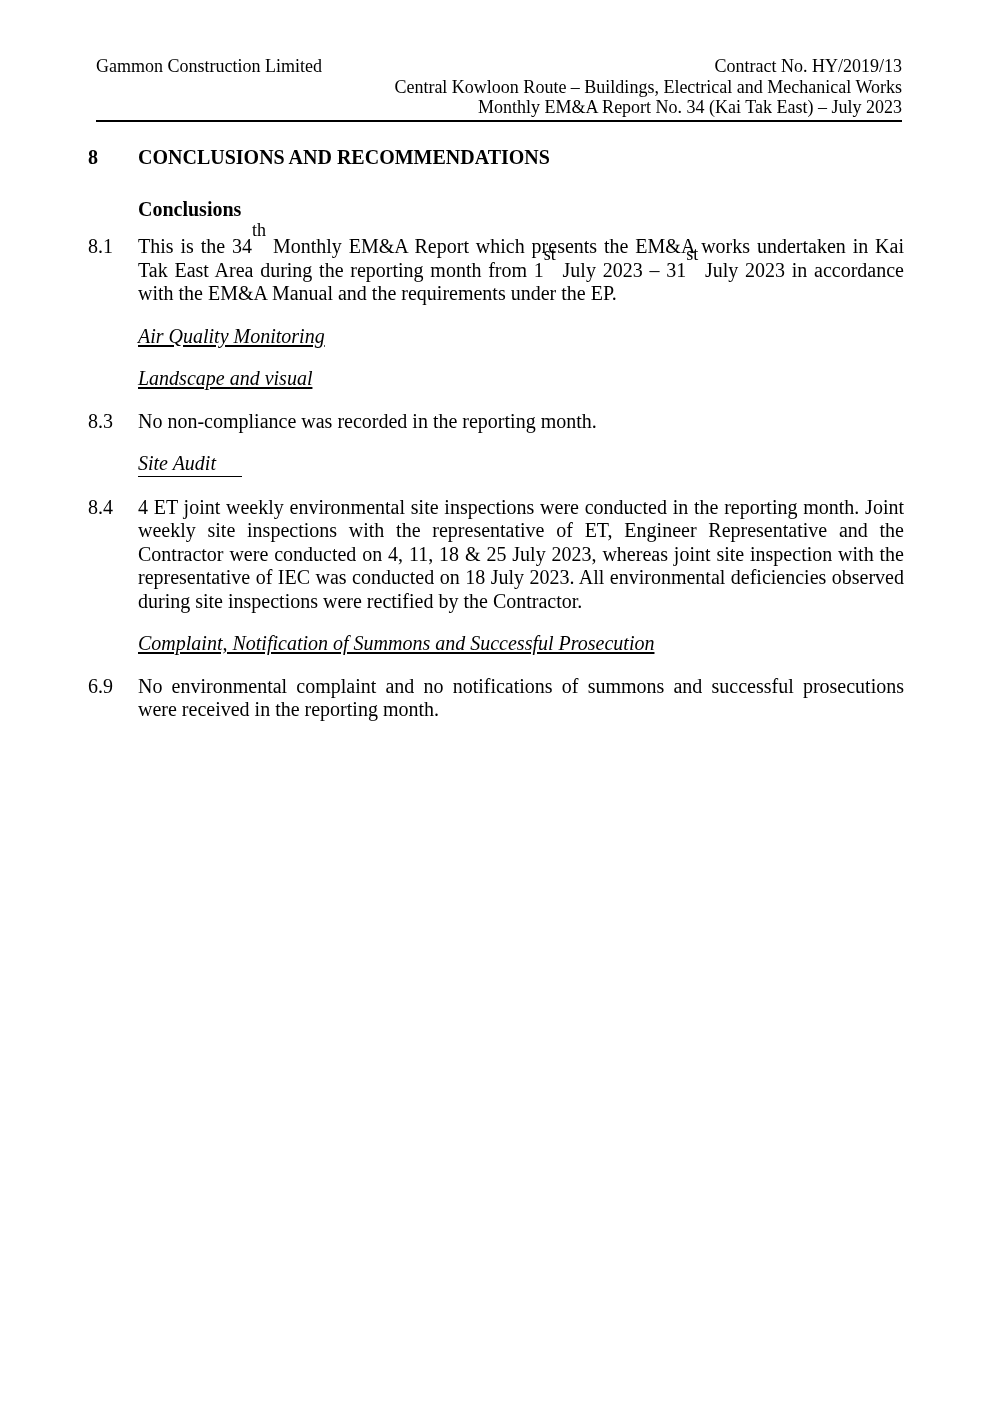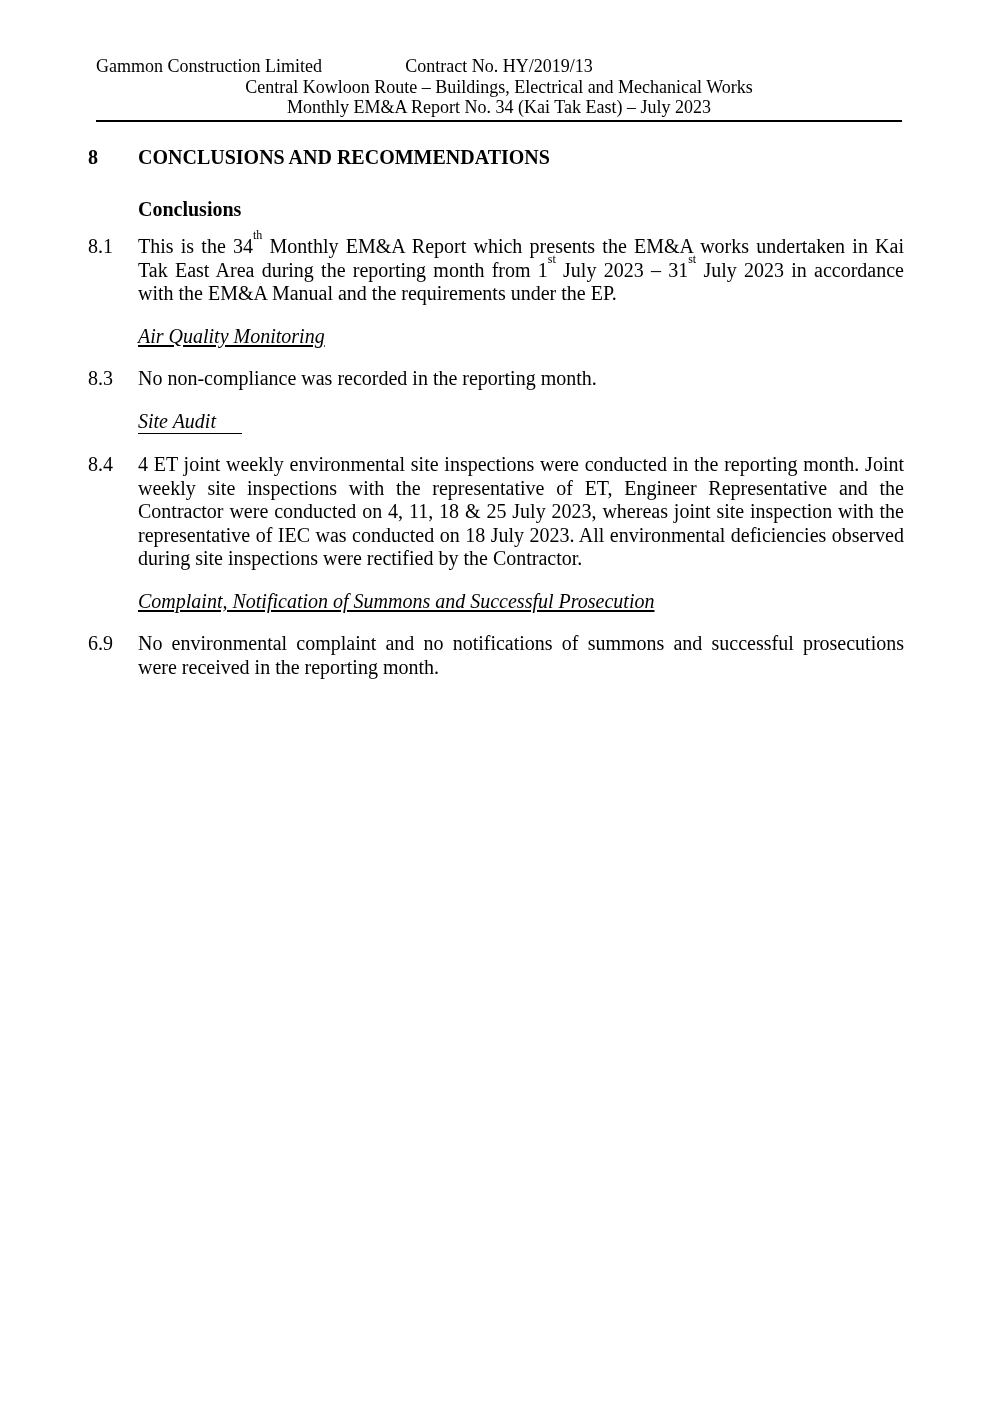--- a/index.html
+++ b/index.html
@@ -21,21 +21,21 @@
     width: 806px;
     font-size: 18px;
     line-height: 20.5px;
   }
   .header-company {
     position: absolute;
     left: 0;
     top: 0;
     white-space: nowrap;
   }
-  .header-right { text-align: center; }
+  .header-right { text-align: right; }
   .header-right .bold { font-weight: normal; }
   .header-rule {
     margin-top: 2px;
     border-top: 2.5px solid #000;
     height: 0;
   }
 
   
   .content {
     position: absolute;
@@ -58,21 +58,21 @@
     font-weight: bold;
     margin: 0 0 14px 50px;
   }
   .para { margin-bottom: 19px; }
   .ptext {
     flex: 1 1 auto;
     margin: 0;
     text-align: justify;
   }
   .sup {
-    font-size: 12px;
+    font-size: 18px;
     line-height: 0;
     position: relative;
     top: -0.5em;
   }
   .iheading { margin: 12px 0 19px 50px; }
   .iheading .u {
     font-style: italic;
     text-decoration: underline;
     text-decoration-thickness: 1.5px;
     text-underline-offset: 2px;
@@ -131,20 +131,23 @@
     <div class="row para">
       <span class="num">8.1</span>
       <p class="ptext"><span>This is the 34</span><sup class="sup">th</sup><span> Monthly EM&amp;A Report which presents the EM&amp;A works undertaken in Kai Tak East Area during the reporting month from 1</span><sup class="sup">st</sup><span> July 2023 – 31</span><sup class="sup">st</sup><span> July 2023 in accordance with the EM&amp;A Manual and the requirements under the EP.</span></p>
     </div>
 
     <div class="iheading">
       <span class="u">Air Quality Monitoring</span>
     </div>
 
 
+    <div class="iheading">
+      <span class="u">Landscape and visual</span>
+    </div>
 
     <div class="row para">
       <span class="num">8.3</span>
       <p class="ptext">No non-compliance was recorded in the reporting month.</p>
     </div>
 
     <div class="iheading">
       <span class="u tail">Site Audit</span>
     </div>
 

